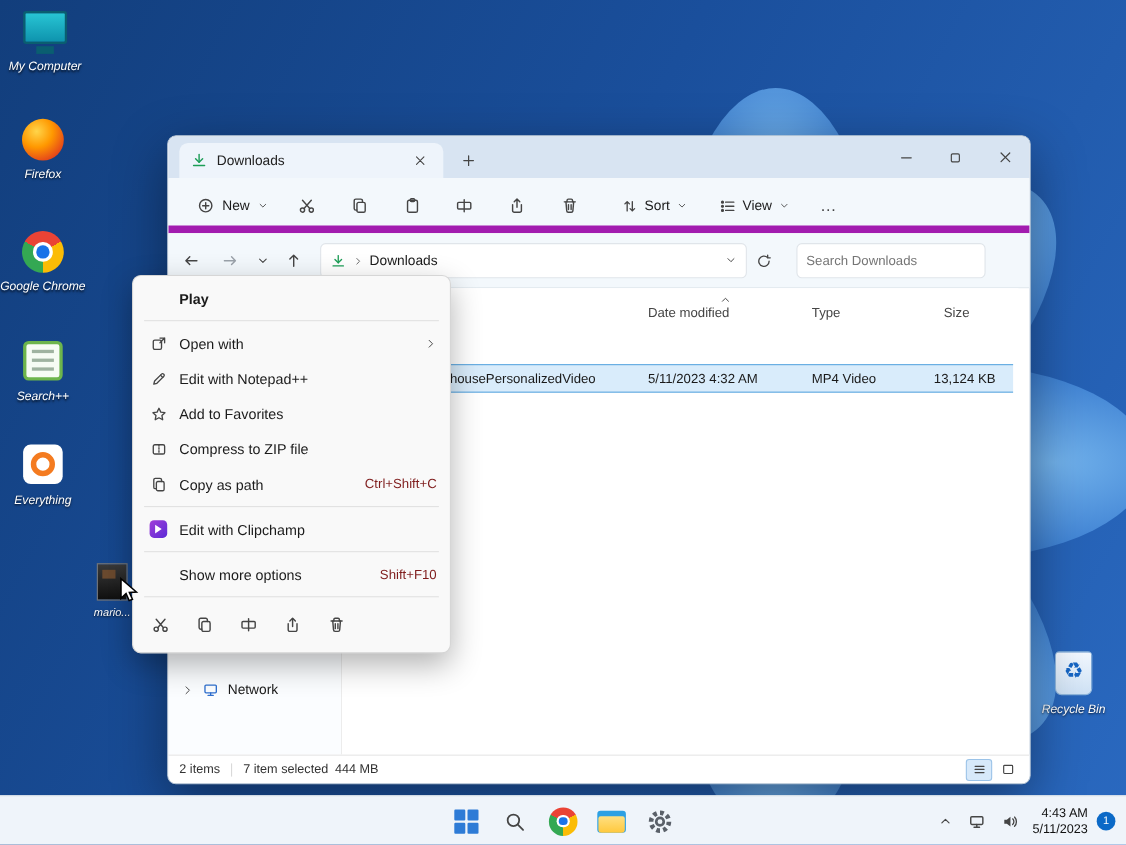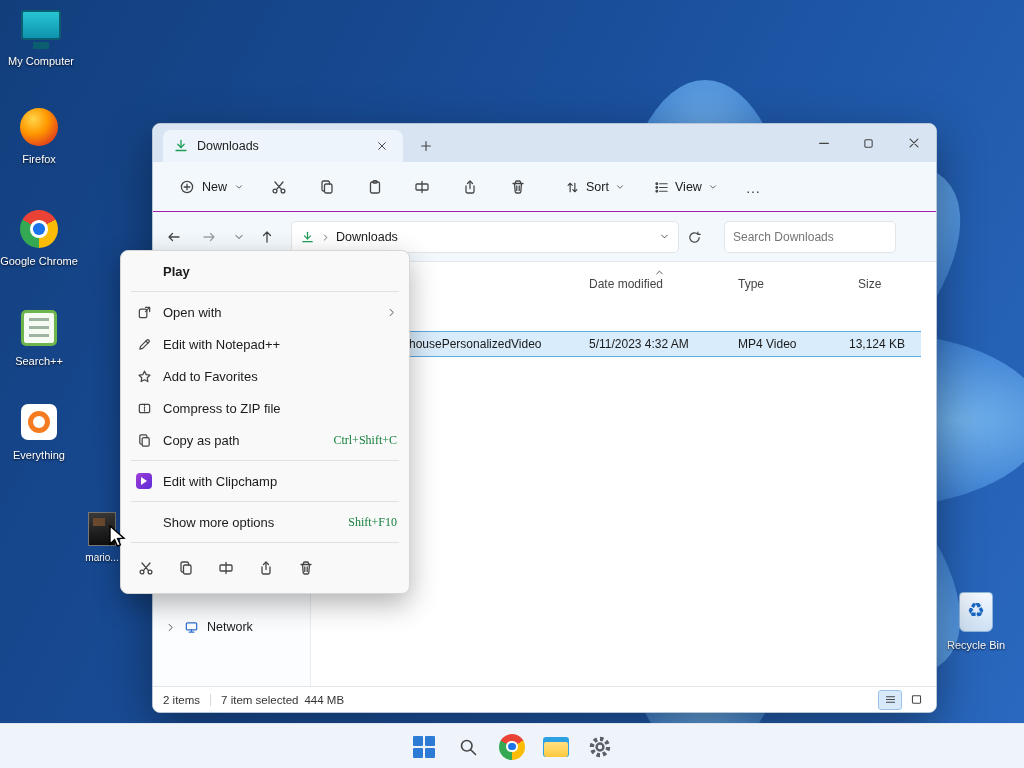--- a/index.html
+++ b/index.html
@@ -5,21 +5,21 @@
   * { margin:0; padding:0; box-sizing:border-box; }
   html,body { width:1024px; height:768px; overflow:hidden; }
   body { font-family:"Liberation Sans", sans-serif; font-size:13px; color:#1a1a1a; }
   .screen { position:relative; width:1024px; height:768px; overflow:hidden;
     background:linear-gradient(118deg,#123e7c 0%,#1a4f9c 45%,#2a69c0 100%); }
   .bloom { position:absolute; left:0; top:0; }
 
   
   .dicon { position:absolute; width:78px; text-align:center; cursor:default; }
   .dicon .art { width:42px; height:42px; margin:0 auto 3px auto; position:relative; }
-  .dicon .lbl { color:#fff; font-size:11px; line-height:13px; text-shadow:0 1px 2px rgba(0,0,0,.8); word-wrap:break-word; }
+  .dicon .lbl { color:#fff; font-size:11px; line-height:13px; text-shadow:0 1px 2px rgba(0,0,0,.8); word-wrap:break-word;font-style:italic; }
   .monitor { width:40px; height:30px; background:linear-gradient(#28c5d4,#0e93ad); border:2px solid #0a5e70; border-radius:3px; margin:2px auto 0; }
   .monitor::after { content:""; display:block; width:16px; height:7px; background:#0a5e70; margin:30px auto 0; }
   .ffx { width:38px; height:38px; border-radius:50%; margin:2px auto; background:radial-gradient(circle at 35% 30%, #ffd54a 0%, #ff9800 40%, #e64a19 75%, #b71c1c 100%); }
   .chrome { width:38px; height:38px; border-radius:50%; margin:2px auto; position:relative;
     background:conic-gradient(from -60deg,#ea4335 0 33.3%,#fbbc05 33.3% 66.6%,#34a853 66.6% 100%); }
   .chrome .chrome-center { position:absolute; inset:27%; background:#fff; border-radius:50%; }
   .chrome .chrome-center::after { content:""; position:absolute; inset:17%; background:#1a73e8; border-radius:50%; }
   .npp { width:36px; height:36px; margin:2px auto; background:#f6fcf4; border:3px solid #6db54c; border-radius:5px; }
   .npp i { display:block; height:3px; background:#9fb3a0; margin:5px 5px 0 5px; }
   .evry { width:36px; height:36px; margin:2px auto; background:#fff; border-radius:7px; position:relative; }
@@ -32,21 +32,21 @@
   
   .window { position:absolute; left:152px; top:123px; width:785px; height:590px;
     background:#ffffff; border-radius:8px; box-shadow:0 16px 48px rgba(0,0,0,.4); overflow:hidden; border:1px solid #b7c6d6; }
   .tabbar { position:absolute; left:0; top:0; right:0; height:38px; background:#d8e4f2; }
   .tab { position:absolute; left:10px; top:6px; width:240px; height:32px; background:#eef4fb; border-radius:8px 8px 0 0; display:flex; align-items:center; padding:0 10px; gap:8px; }
   .tab .title { font-size:12.5px; color:#222; flex:1; }
   .tab-close, .newtab { width:22px; height:22px; display:flex; align-items:center; justify-content:center; border-radius:4px; }
   .newtab { position:absolute; left:262px; top:11px; }
   .caption { position:absolute; right:0; top:0; height:38px; display:flex; }
   .capbtn { width:45px; height:38px; display:flex; align-items:center; justify-content:center; }
-  .toolbar { position:absolute; left:0; top:38px; right:0; height:50px; background:#f3f8fc; border-bottom:1px solid #a21caf; }
+  .toolbar { position:absolute; left:0; top:38px; right:0; height:50px; background:#f3f8fc; border-bottom:7px solid #a21caf; }
   .newbtn { position:absolute; left:16px; top:10px; height:30px; padding:0 10px; display:flex; align-items:center; gap:7px; border-radius:5px; background:transparent; }
   .newbtn .nlabel { font-size:12.5px; }
   .tbtn { position:absolute; top:10px; width:32px; height:30px; display:flex; align-items:center; justify-content:center; border-radius:5px; }
   .tgroup { position:absolute; top:10px; height:30px; display:flex; align-items:center; gap:6px; padding:0 8px; border-radius:5px; }
   .tgroup .glabel { font-size:12.5px; }
   .addrbar { position:absolute; left:0; top:88px; right:0; height:50px; background:#f3f8fc; border-bottom:1px solid #e3e9ef; }
   .navbtn { position:absolute; top:11px; width:28px; height:28px; display:flex; align-items:center; justify-content:center; border-radius:5px; }
   .addrbox { position:absolute; left:138px; top:9px; width:388px; height:32px; background:#fff; border:1px solid #e0e5ea; border-radius:5px; display:flex; align-items:center; padding:0 8px; gap:6px; }
   .addrbox .crumb { font-size:12.5px; }
   .addr-caret { margin-left:auto; }
@@ -66,21 +66,21 @@
   .statusbar .sec2 { border-left:1px solid #d9d9d9; display:flex; gap:6px; }
   .viewtoggles { margin-left:auto; display:flex; gap:2px; padding-right:8px; }
   .vt { width:24px; height:20px; display:flex; align-items:center; justify-content:center; border-radius:3px; border:1px solid transparent; }
   .vt.active { background:#d7e9fa; border-color:#9bc3e8; }
 
   
   .ctxmenu { position:absolute; left:120px; top:250px; width:290px; background:#f9f9f9; border:1px solid #d6d6d6; border-radius:8px; box-shadow:0 10px 28px rgba(0,0,0,.30); padding:4px 0; z-index:30; }
   .mi { height:32px; display:flex; align-items:center; padding:0 12px 0 14px; gap:10px; font-size:13px; color:#1b1b1b; }
   .mi .mico { width:18px; display:flex; justify-content:center; }
   .mi .mlabel { flex:1; }
-  .mi .mshort { color:#15803d; font-size:12px;font-family:Liberation Serif, serif; }
+  .mi .mshort { color:#7f1d1d; font-size:12px; }
   .mi.default .mlabel { font-weight:bold; }
   .msep { height:1px; background:#e2e2e2; margin:4px 10px; }
   .mrow { height:42px; display:flex; align-items:center; gap:8px; padding:0 0 0 9px; }
   .mrow .mbtn { width:32px; height:32px; display:flex; align-items:center; justify-content:center; border-radius:5px; }
   .clip { width:16px; height:16px; border-radius:4px; background:linear-gradient(135deg,#a13dd8,#5b2bd6); position:relative; }
   .clip::after { content:""; position:absolute; left:5px; top:4px; border-left:6px solid #fff; border-top:4px solid transparent; border-bottom:4px solid transparent; }
 
   
   .taskbar { position:absolute; left:0; bottom:0; width:1024px; height:45px; background:#eff4fa; border-top:1px solid #dfe5ec; z-index:40; }
   .tkbtn { position:absolute; top:4px; width:40px; height:37px; display:flex; align-items:center; justify-content:center; border-radius:5px; }
@@ -528,19 +528,44 @@
           <span class="back"></span>
           <span class="front"></span>
         </span>
     </div>
     <div class="tkbtn" style="left:580px;">
       <svg width="26" height="26" viewBox="0 0 16 16">
         <circle cx="8" cy="8" r="5" fill="none" stroke="#5a6069" stroke-width="2.6" stroke-dasharray="2.1 1.8"></circle>
         <circle cx="8" cy="8" r="2.1" fill="none" stroke="#5a6069" stroke-width="1.5"></circle>
       </svg>
     </div>
+    <div class="tray">
+      <span class="trbtn">
+        <svg class="ic" width="13" height="13" viewBox="0 0 16 16">
+            <path d="M4 10l4-4 4 4"></path>
+          </svg>
+      </span>
+      <span class="trbtn">
+        <svg class="ic" width="16" height="16" viewBox="0 0 16 16">
+            <rect x="2.5" y="3.5" width="11" height="7" rx="1"></rect>
+            <path d="M8 10.5V13M5.5 13h5"></path>
+          </svg>
+      </span>
+      <span class="trbtn">
+        <svg width="16" height="16" viewBox="0 0 16 16">
+          <path d="M3 6.2h2.3L8.6 3.6v8.8L5.3 9.8H3z" fill="#444"></path>
+          <path d="M10.6 5.4a3.6 3.6 0 0 1 0 5.2" fill="none" stroke="#444" stroke-width="1.2" stroke-linecap="round"></path>
+          <path d="M12.3 3.8a6 6 0 0 1 0 8.4" fill="none" stroke="#444" stroke-width="1.2" stroke-linecap="round"></path>
+        </svg>
+      </span>
+      <span class="clock">
+        <div>4:43 AM</div>
+        <div>5/11/2023</div>
+      </span>
+      <span class="badge">1</span>
+    </div>
   </div>
 
   <svg class="cursor" width="22" height="26" viewBox="0 0 22 26">
     <path d="M4 2 L4 20 L8.6 15.6 L11.4 22 L14.4 20.8 L11.6 14.6 L18 14.2 Z" fill="#fff" stroke="#000" stroke-width="1.4"></path>
   </svg>
 
 </div>
 
 </body></html>

